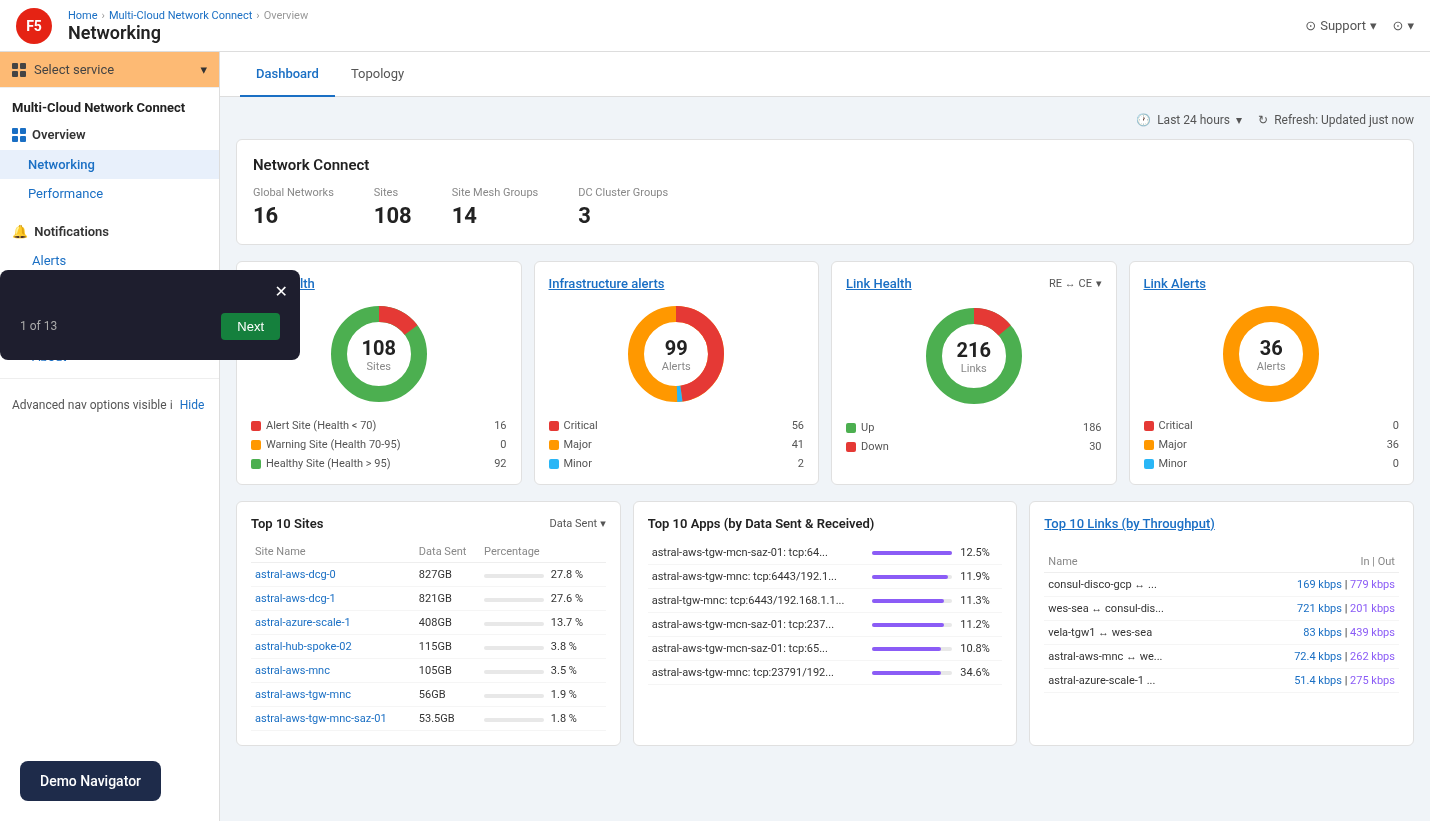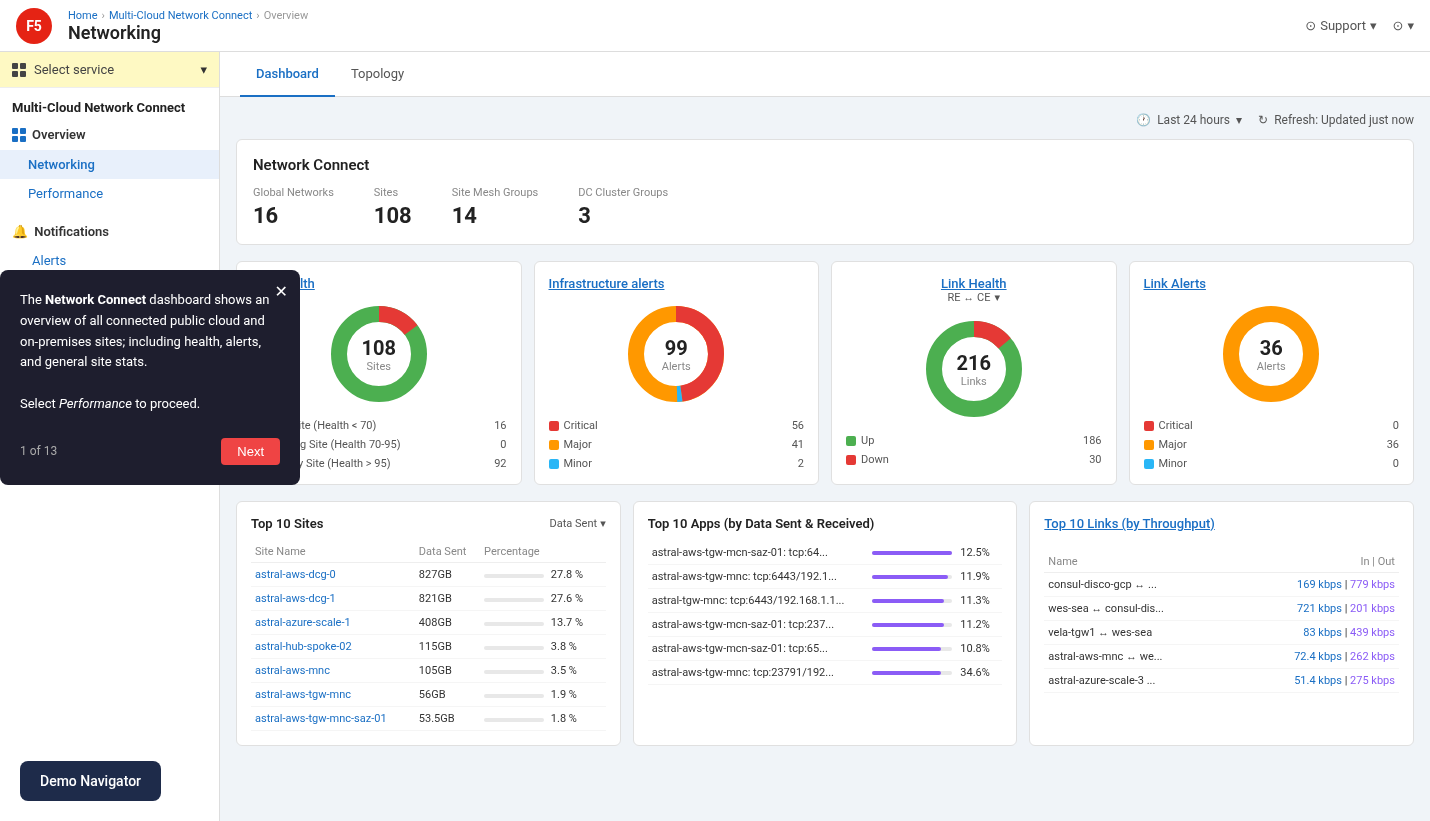--- a/index.html
+++ b/index.html
@@ -27,21 +27,21 @@
     .user-btn { display: flex; align-items: center; gap: 4px; color: #555; font-size: 13px; cursor: pointer; }
 
     
     .sidebar {
       position: fixed; top: 52px; left: 0; bottom: 0; width: 220px;
       background: #fff; border-right: 1px solid #ddd; overflow-y: auto; z-index: 50;
     }
     .service-select {
       display: flex; align-items: center; justify-content: space-between;
       padding: 10px 12px; border-bottom: 1px solid #eee; cursor: pointer;
-      background: #fef9c3;
+      background: #fdba74;
     }
     .service-select-left { display: flex; align-items: center; gap: 8px; color: #444; font-size: 13px; }
     .sidebar-section-title {
       padding: 12px 12px 4px; font-size: 13px; font-weight: 700; color: #222;
     }
     .sidebar-nav-item {
       display: flex; align-items: center; gap: 8px; padding: 7px 12px 7px 28px;
       cursor: pointer; color: #1a6fc4; font-size: 13px;
     }
     .sidebar-nav-item.active { background: #e8f0fb; color: #1a6fc4; font-weight: 500; }
@@ -84,21 +84,21 @@
     .network-summary-title { font-size: 15px; font-weight: 600; margin-bottom: 12px; color: #222; }
     .summary-stats { display: flex; gap: 40px; }
     .stat-item { display: flex; flex-direction: column; }
     .stat-label { font-size: 11px; color: #888; margin-bottom: 4px; }
     .stat-value { font-size: 22px; font-weight: 700; color: #222; }
 
     
     .charts-row { display: grid; grid-template-columns: 1fr 1fr 1fr 1fr; gap: 12px; margin-bottom: 16px; }
     .chart-card { background: #fff; border: 1px solid #e0e0e0; border-radius: 6px; padding: 14px; }
     .chart-title { font-size: 13px; color: #1a6fc4; font-weight: 500; margin-bottom: 10px; text-decoration: underline; cursor: pointer; }
-    .chart-title-row { display: flex; align-items: center; justify-content: space-between; margin-bottom: 10px; flex-direction: column; }
+    .chart-title-row { display: flex; align-items: center; justify-content: space-between; margin-bottom: 10px; }
     .chart-filter { font-size: 11px; color: #555; display: flex; align-items: center; gap: 4px; cursor: pointer; }
 
     
     .donut-container { display: flex; align-items: center; justify-content: center; margin: 8px 0; }
     .legend { display: flex; flex-direction: column; gap: 6px; margin-top: 10px; }
     .legend-item { display: flex; align-items: center; justify-content: space-between; font-size: 11px; color: #555; }
     .legend-left { display: flex; align-items: center; gap: 5px; }
     .legend-dot { width: 10px; height: 10px; border-radius: 2px; flex-shrink: 0; }
 
     
@@ -125,21 +125,21 @@
     .tooltip-close {
       position: absolute; top: 12px; right: 12px; cursor: pointer;
       color: #aaa; font-size: 16px; background: none; border: none; color: #fff;
     }
     .tooltip-text { margin-bottom: 16px; }
     .tooltip-text b { font-weight: 700; }
     .tooltip-text i { font-style: italic; }
     .tooltip-footer { display: flex; align-items: center; justify-content: space-between; margin-top: 23px; }
     .tooltip-nav { color: #aaa; font-size: 12px; }
     .tooltip-next-btn {
-      background: #ef4444; color: #fff; border: none; border-radius: 4px;
+      background: #15803d; color: #fff; border: none; border-radius: 4px;
       padding: 6px 16px; cursor: pointer; font-size: 13px;
     }
 
     
     .demo-navigator {
       position: fixed; bottom: 20px; left: 20px;
       background: #1e2b4a; color: #fff; border-radius: 8px;
       padding: 12px 20px; font-size: 14px; font-weight: 500; cursor: pointer;
       z-index: 300;
     }
@@ -617,40 +617,35 @@
   </tr>
               <tr>
     <td>astral-aws-mnc ↔ we...</td>
     <td style="text-align:right;">
       <a href="#" style="color:#1a6fc4;text-decoration:none;">72.4 kbps</a>
       <span> | </span>
       <a href="#" style="color:#8b5cf6;text-decoration:none;">262 kbps</a>
     </td>
   </tr>
               <tr>
-    <td>astral-azure-scale-3 ...</td>
+    <td>astral-azure-scale-1 ...</td>
     <td style="text-align:right;">
       <a href="#" style="color:#1a6fc4;text-decoration:none;">51.4 kbps</a>
       <span> | </span>
       <a href="#" style="color:#8b5cf6;text-decoration:none;">275 kbps</a>
     </td>
   </tr>
             </tbody>
         </table>
       </div>
     </div>
   </div>
 </div>
 
 <div class="tooltip-popup">
   <button class="tooltip-close">✕</button>
-  <div class="tooltip-text">
-    <p>The <b>Network Connect</b> dashboard shows an overview of all connected public cloud and on-premises sites; including health, alerts, and general site stats.</p>
-    <br>
-    <p>Select <i>Performance</i> to proceed.</p>
-  </div>
   <div class="tooltip-footer">
     <span class="tooltip-nav">1 of 13</span>
     <button class="tooltip-next-btn">Next</button>
   </div>
 </div>
 
 <div class="demo-navigator">Demo Navigator</div>
 
 </body></html>

